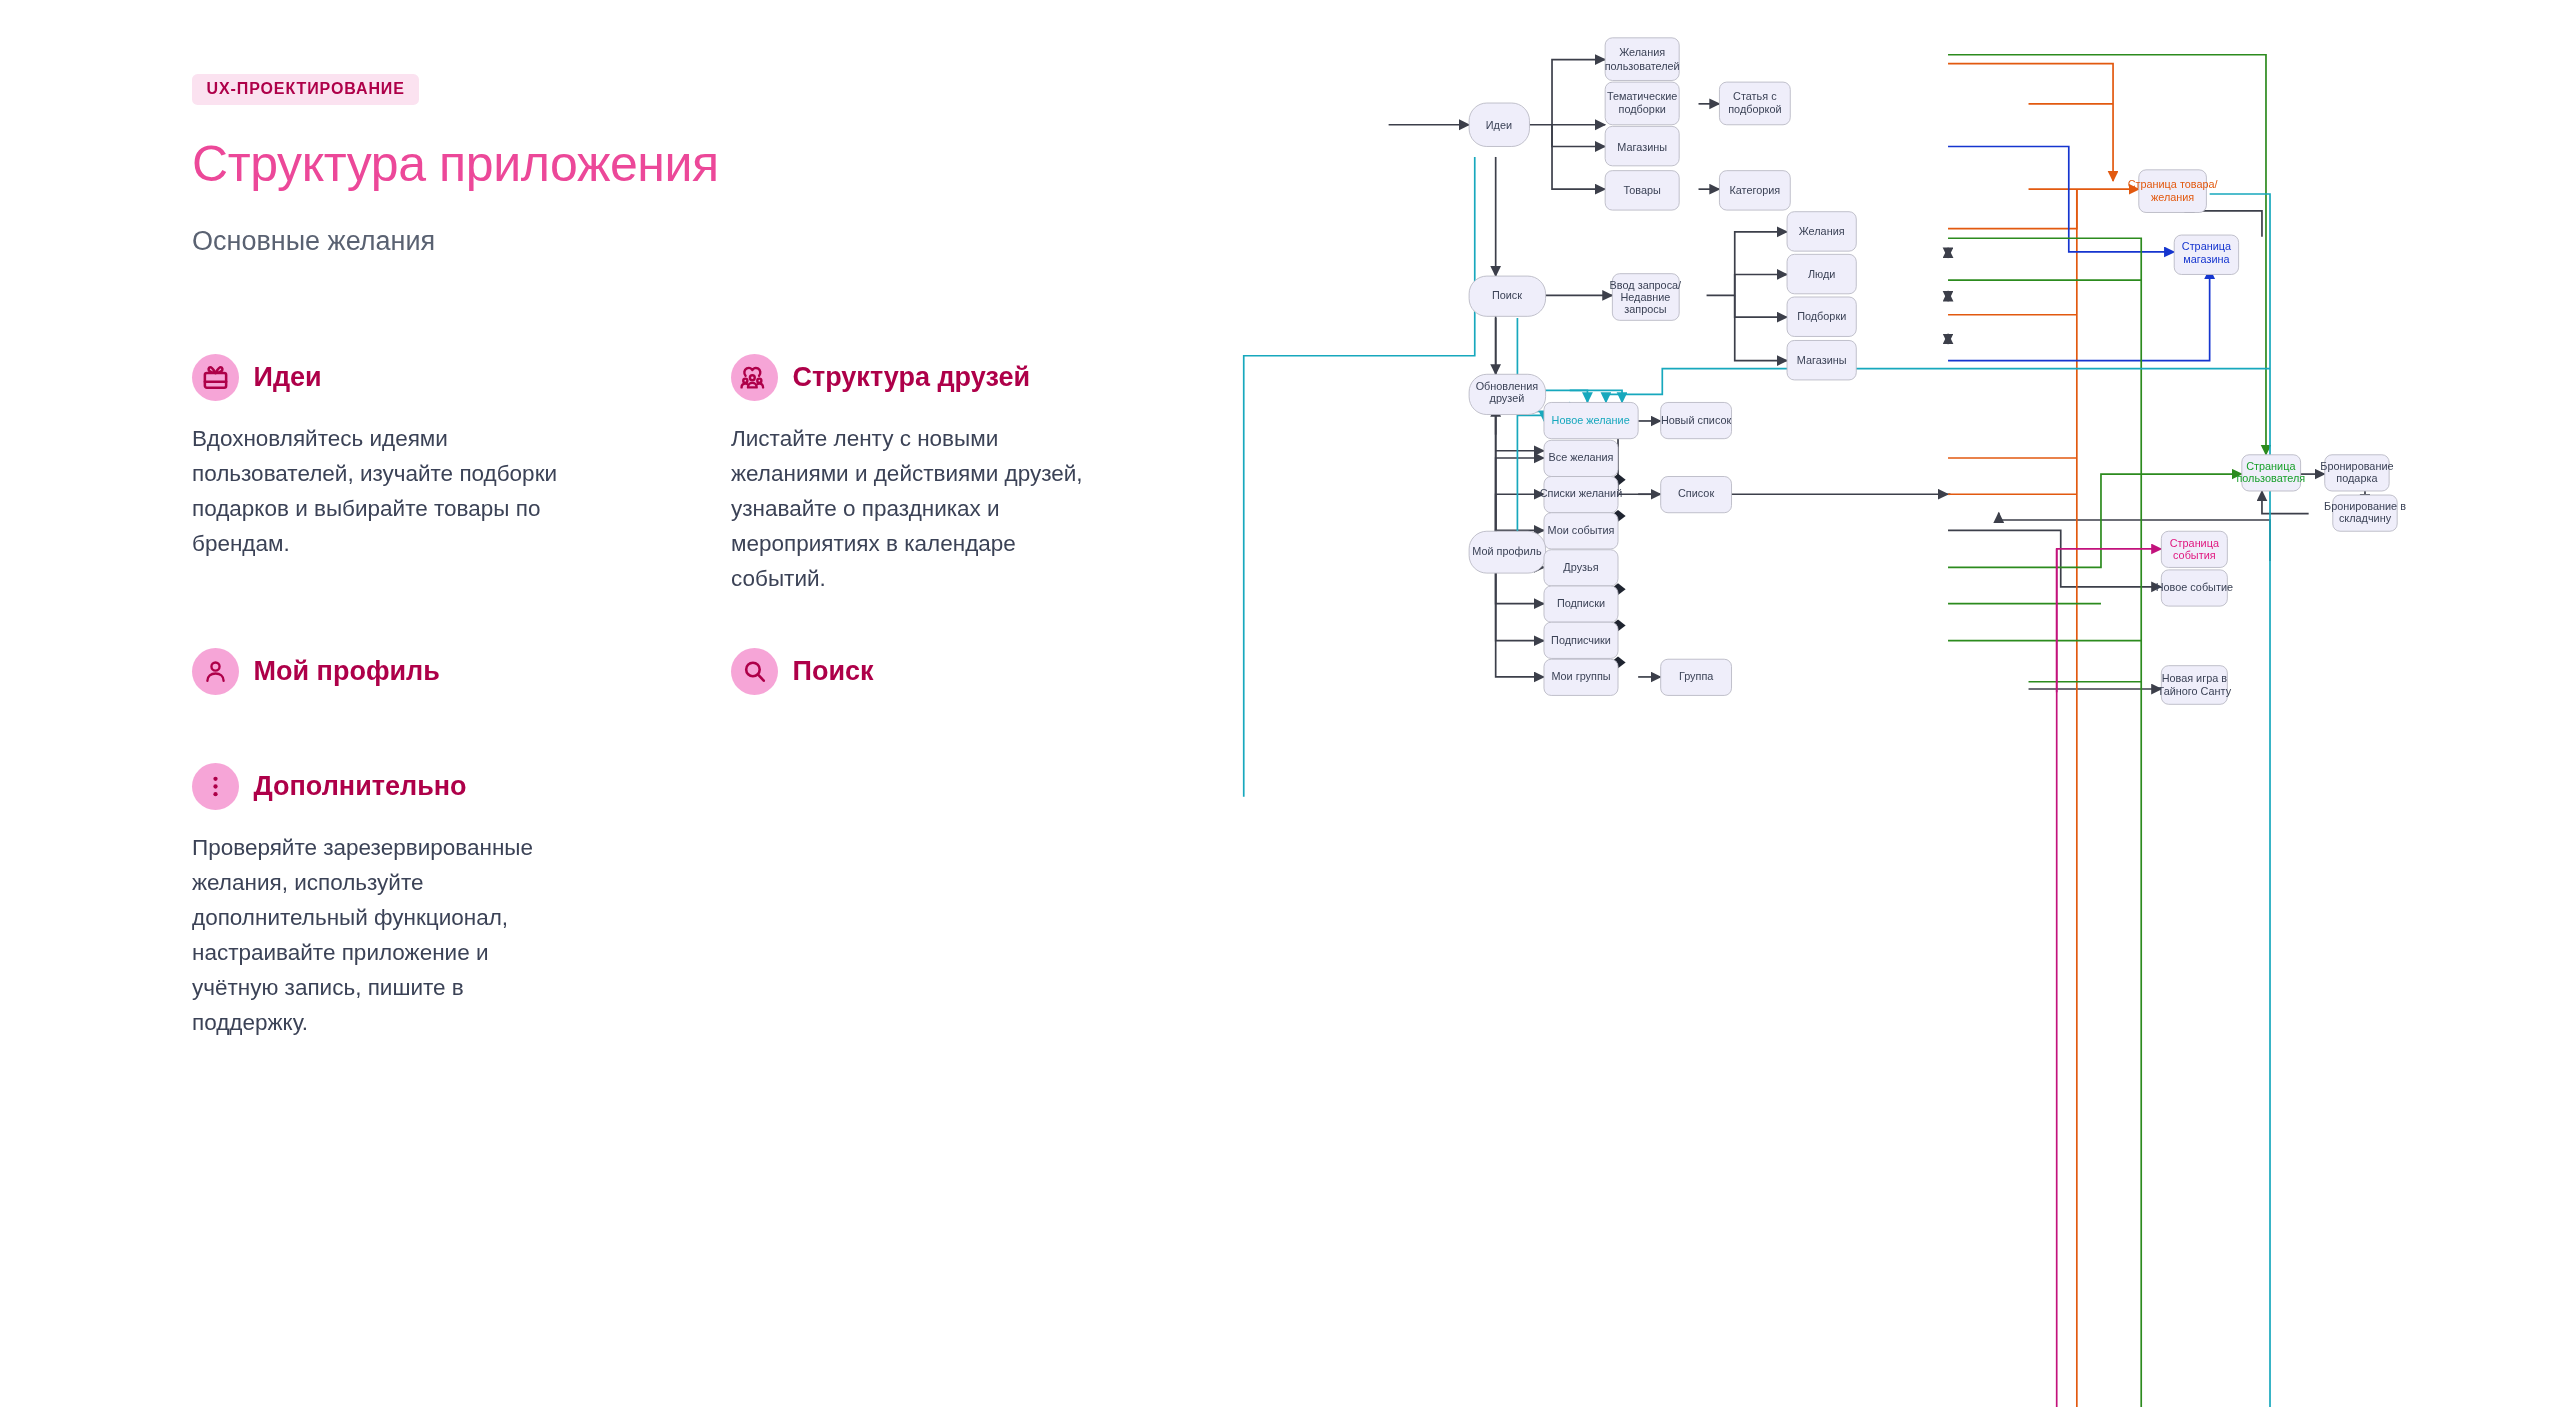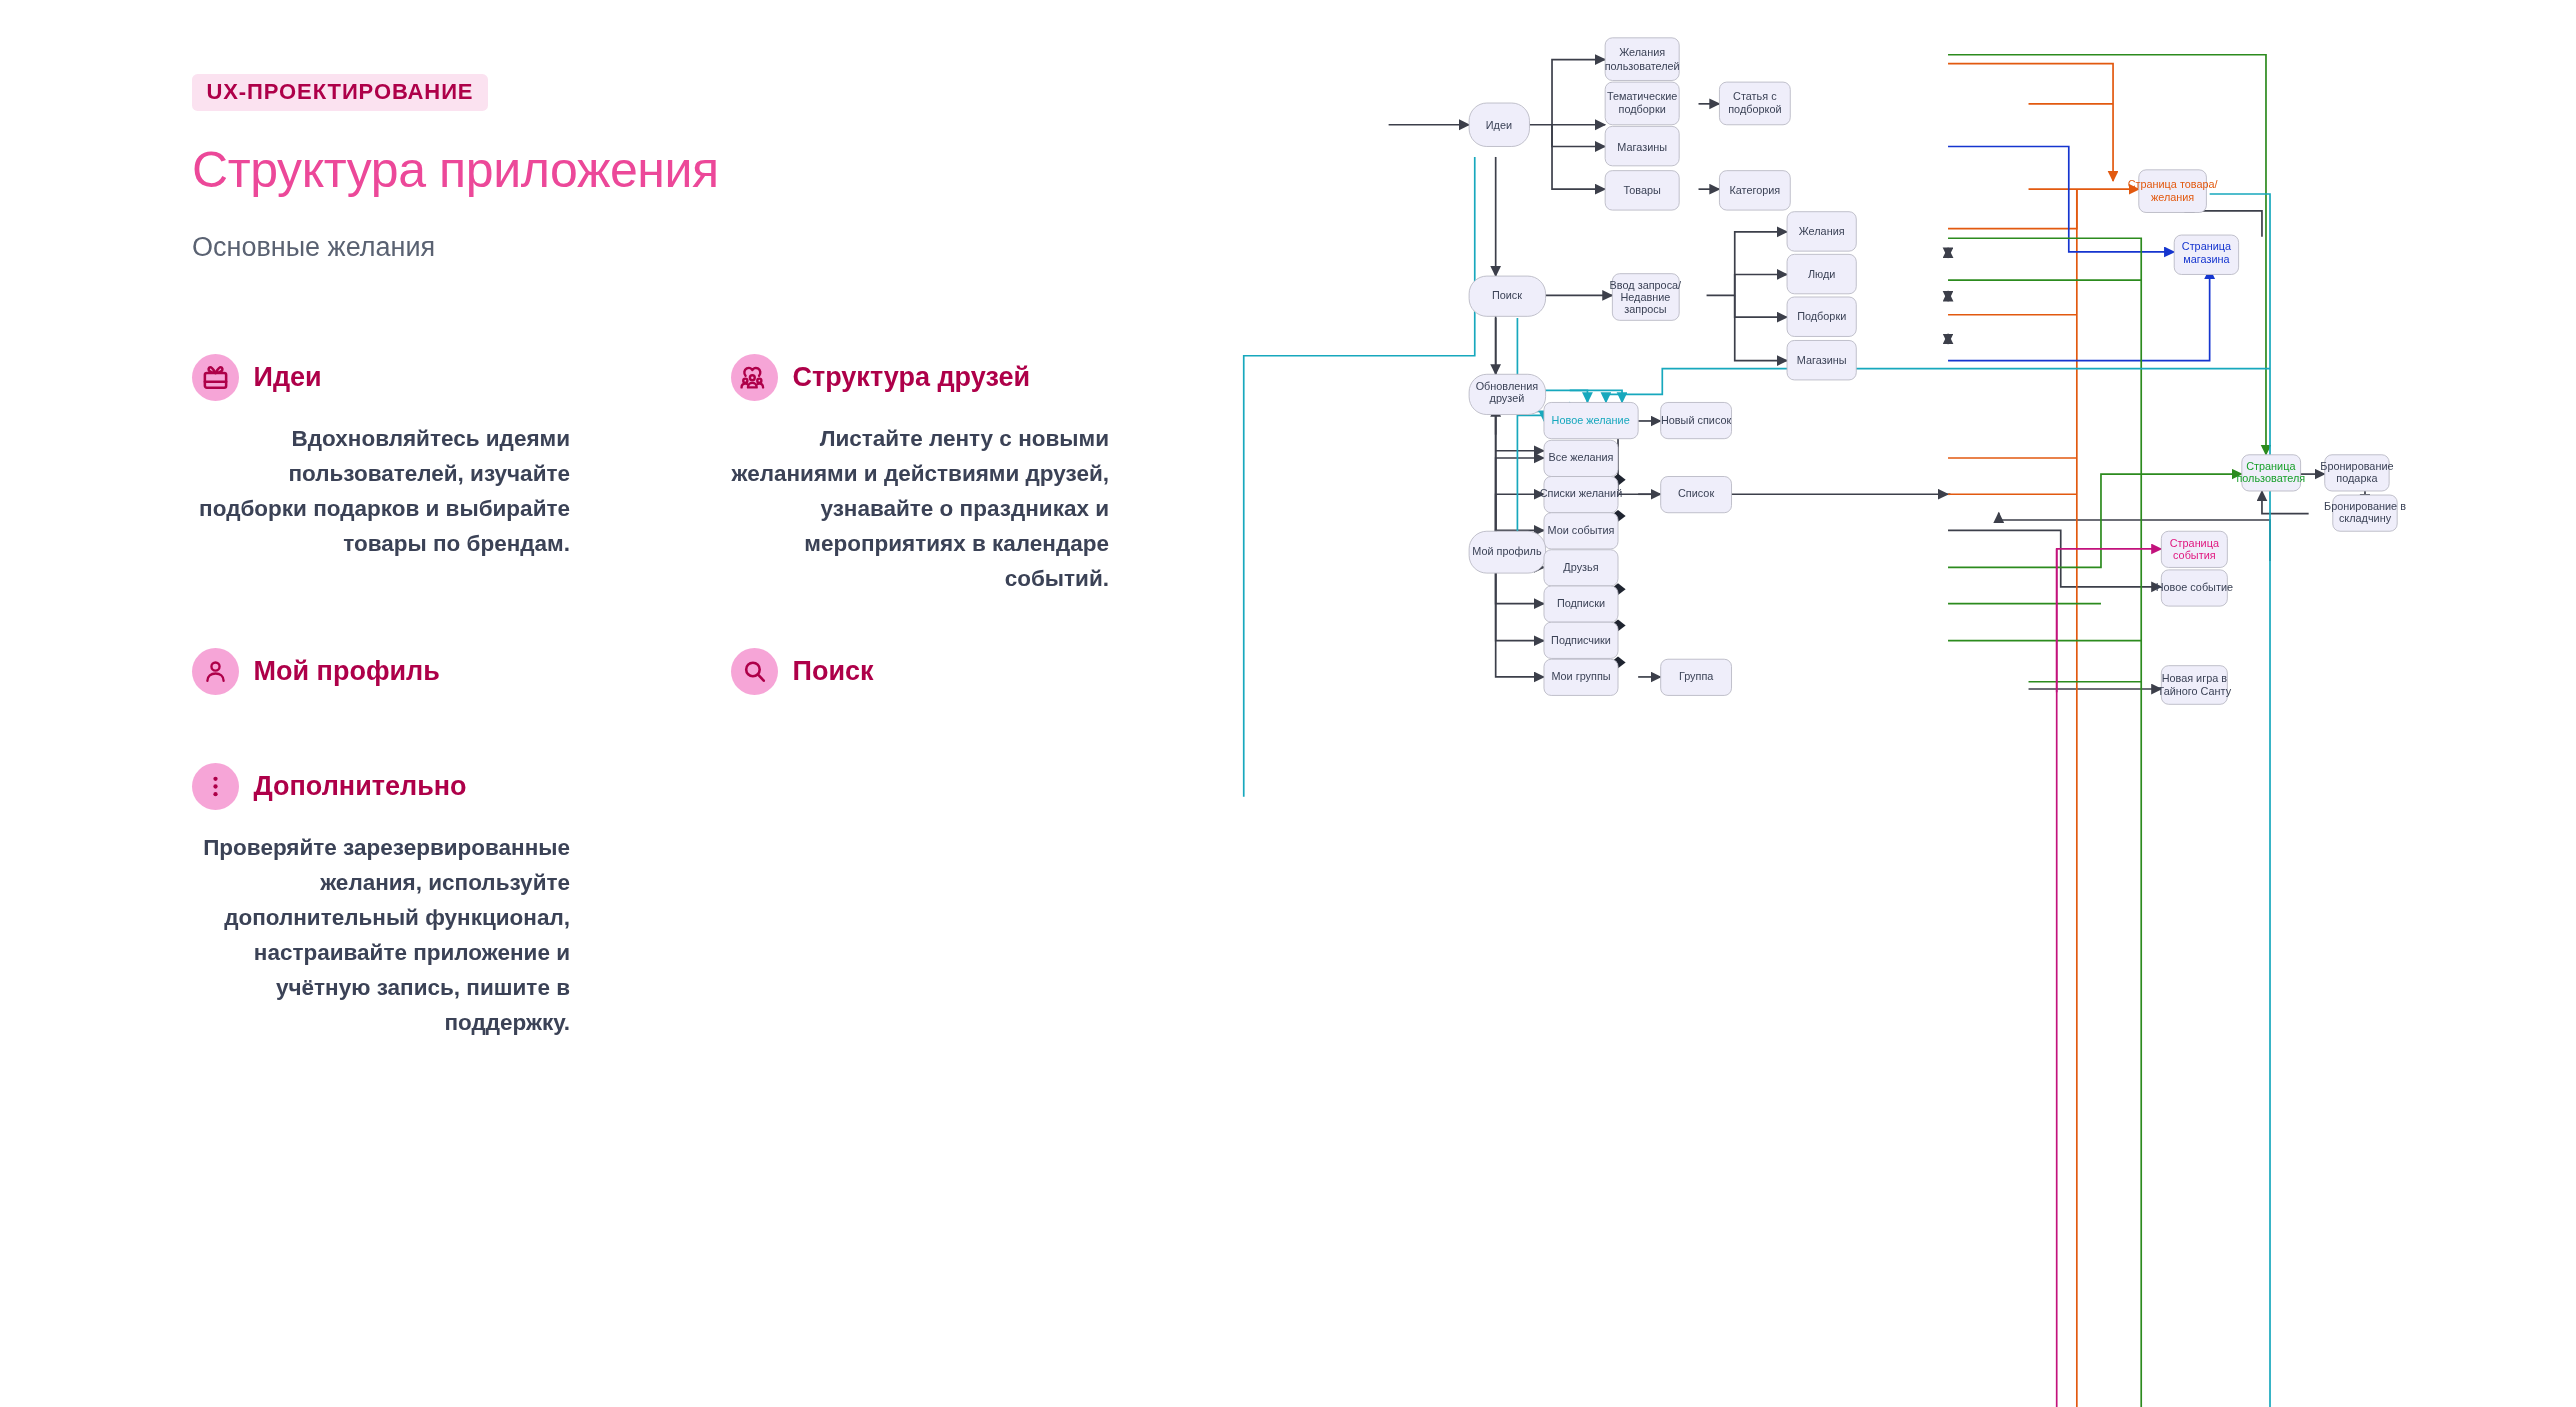--- a/index.html
+++ b/index.html
@@ -9,21 +9,21 @@
     font-family:"Liberation Sans","DejaVu Sans",sans-serif;
     overflow:hidden;position:relative;
   }
   #root{position:absolute;inset:0;}
 
   
   .left-panel{position:absolute;left:192px;top:74px;width:950px;}
 
   .kicker{
     display:inline-block;background:#FBE2F0;color:#AE0049;
-    font-size:22px;font-weight:700;letter-spacing:0.9px;
+    font-size:16px;font-weight:700;letter-spacing:0.9px;
     padding:7.2px 14.5px 8px 14.5px;border-radius:5.6px;line-height:1;
   }
   .page-title{
     margin:32px 0 0 0;color:#ec4899;font-size:50px;font-weight:400;
     letter-spacing:-0.4px;line-height:1.1;
   }
   .subtitle{
     margin:34px 0 0 0;color:#5A6272;font-size:27px;font-weight:400;
   }
 
@@ -38,21 +38,21 @@
   .feature-head{display:flex;align-items:center;gap:14.5px;height:47px;}
   .badge-icon{
     width:47px;height:47px;border-radius:50%;background:#F6A5D7;
     display:flex;align-items:center;justify-content:center;flex:0 0 47px;
   }
   .badge-icon svg{display:block;}
   .feature-title{
     color:#AE0049;font-size:27px;font-weight:700;line-height:1;white-space:nowrap;
   }
   .feature-body{
-    margin-top:21px;color:#3B4256;font-size:22.5px;line-height:1.55;font-weight:700;text-align:right;
+    margin-top:21px;color:#3B4256;font-size:22.5px;line-height:1.55;font-weight:400;
   }
 
   
   .diagram{position:absolute;left:1143px;top:0;width:1433px;height:1407px;}
   .diagram svg{display:block;}
   .nlabel{
     font-family:"Liberation Sans","DejaVu Sans",sans-serif;
     font-size:13.5px;fill:#3B4256;
   }
   .nlabel.orange{fill:#E2590F;}

